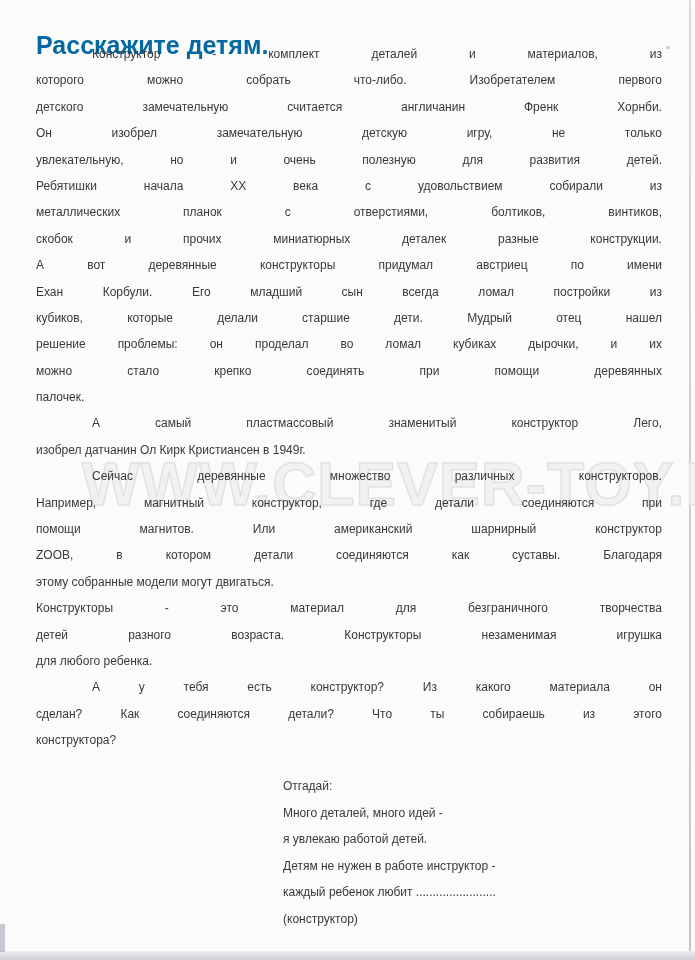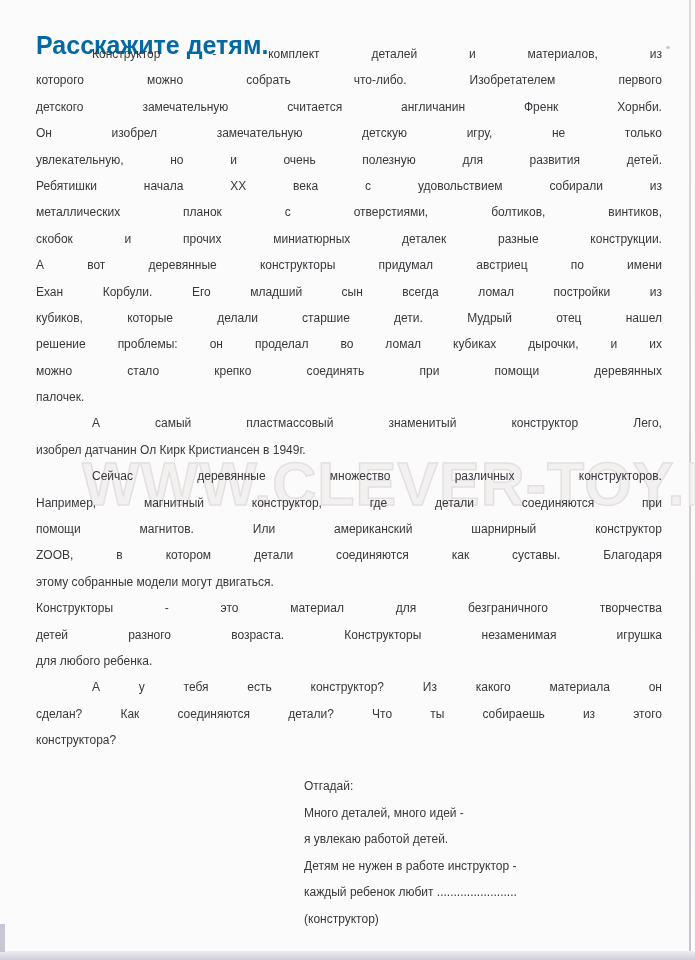--- a/index.html
+++ b/index.html
@@ -61,21 +61,21 @@
   }
   .line.just{
     display:flex;justify-content:space-between;
     white-space:normal;
   }
   .line.indent{padding-left:56px;}
   .riddle{
     position:absolute;left:283px;top:773px;
     z-index:2;
   }
-  .riddle .line{height:26.6px;line-height:26.6px;margin-left:21px;}
+  .riddle .line{height:26.6px;line-height:26.6px;}
 </style>
 </head>
 <body>
 
 <div class="page">
   <div class="watermark">WWW.CLEVER-TOY.RU</div>
 
   <h1 class="title">Расскажите детям.</h1>
 
   <div class="article">

